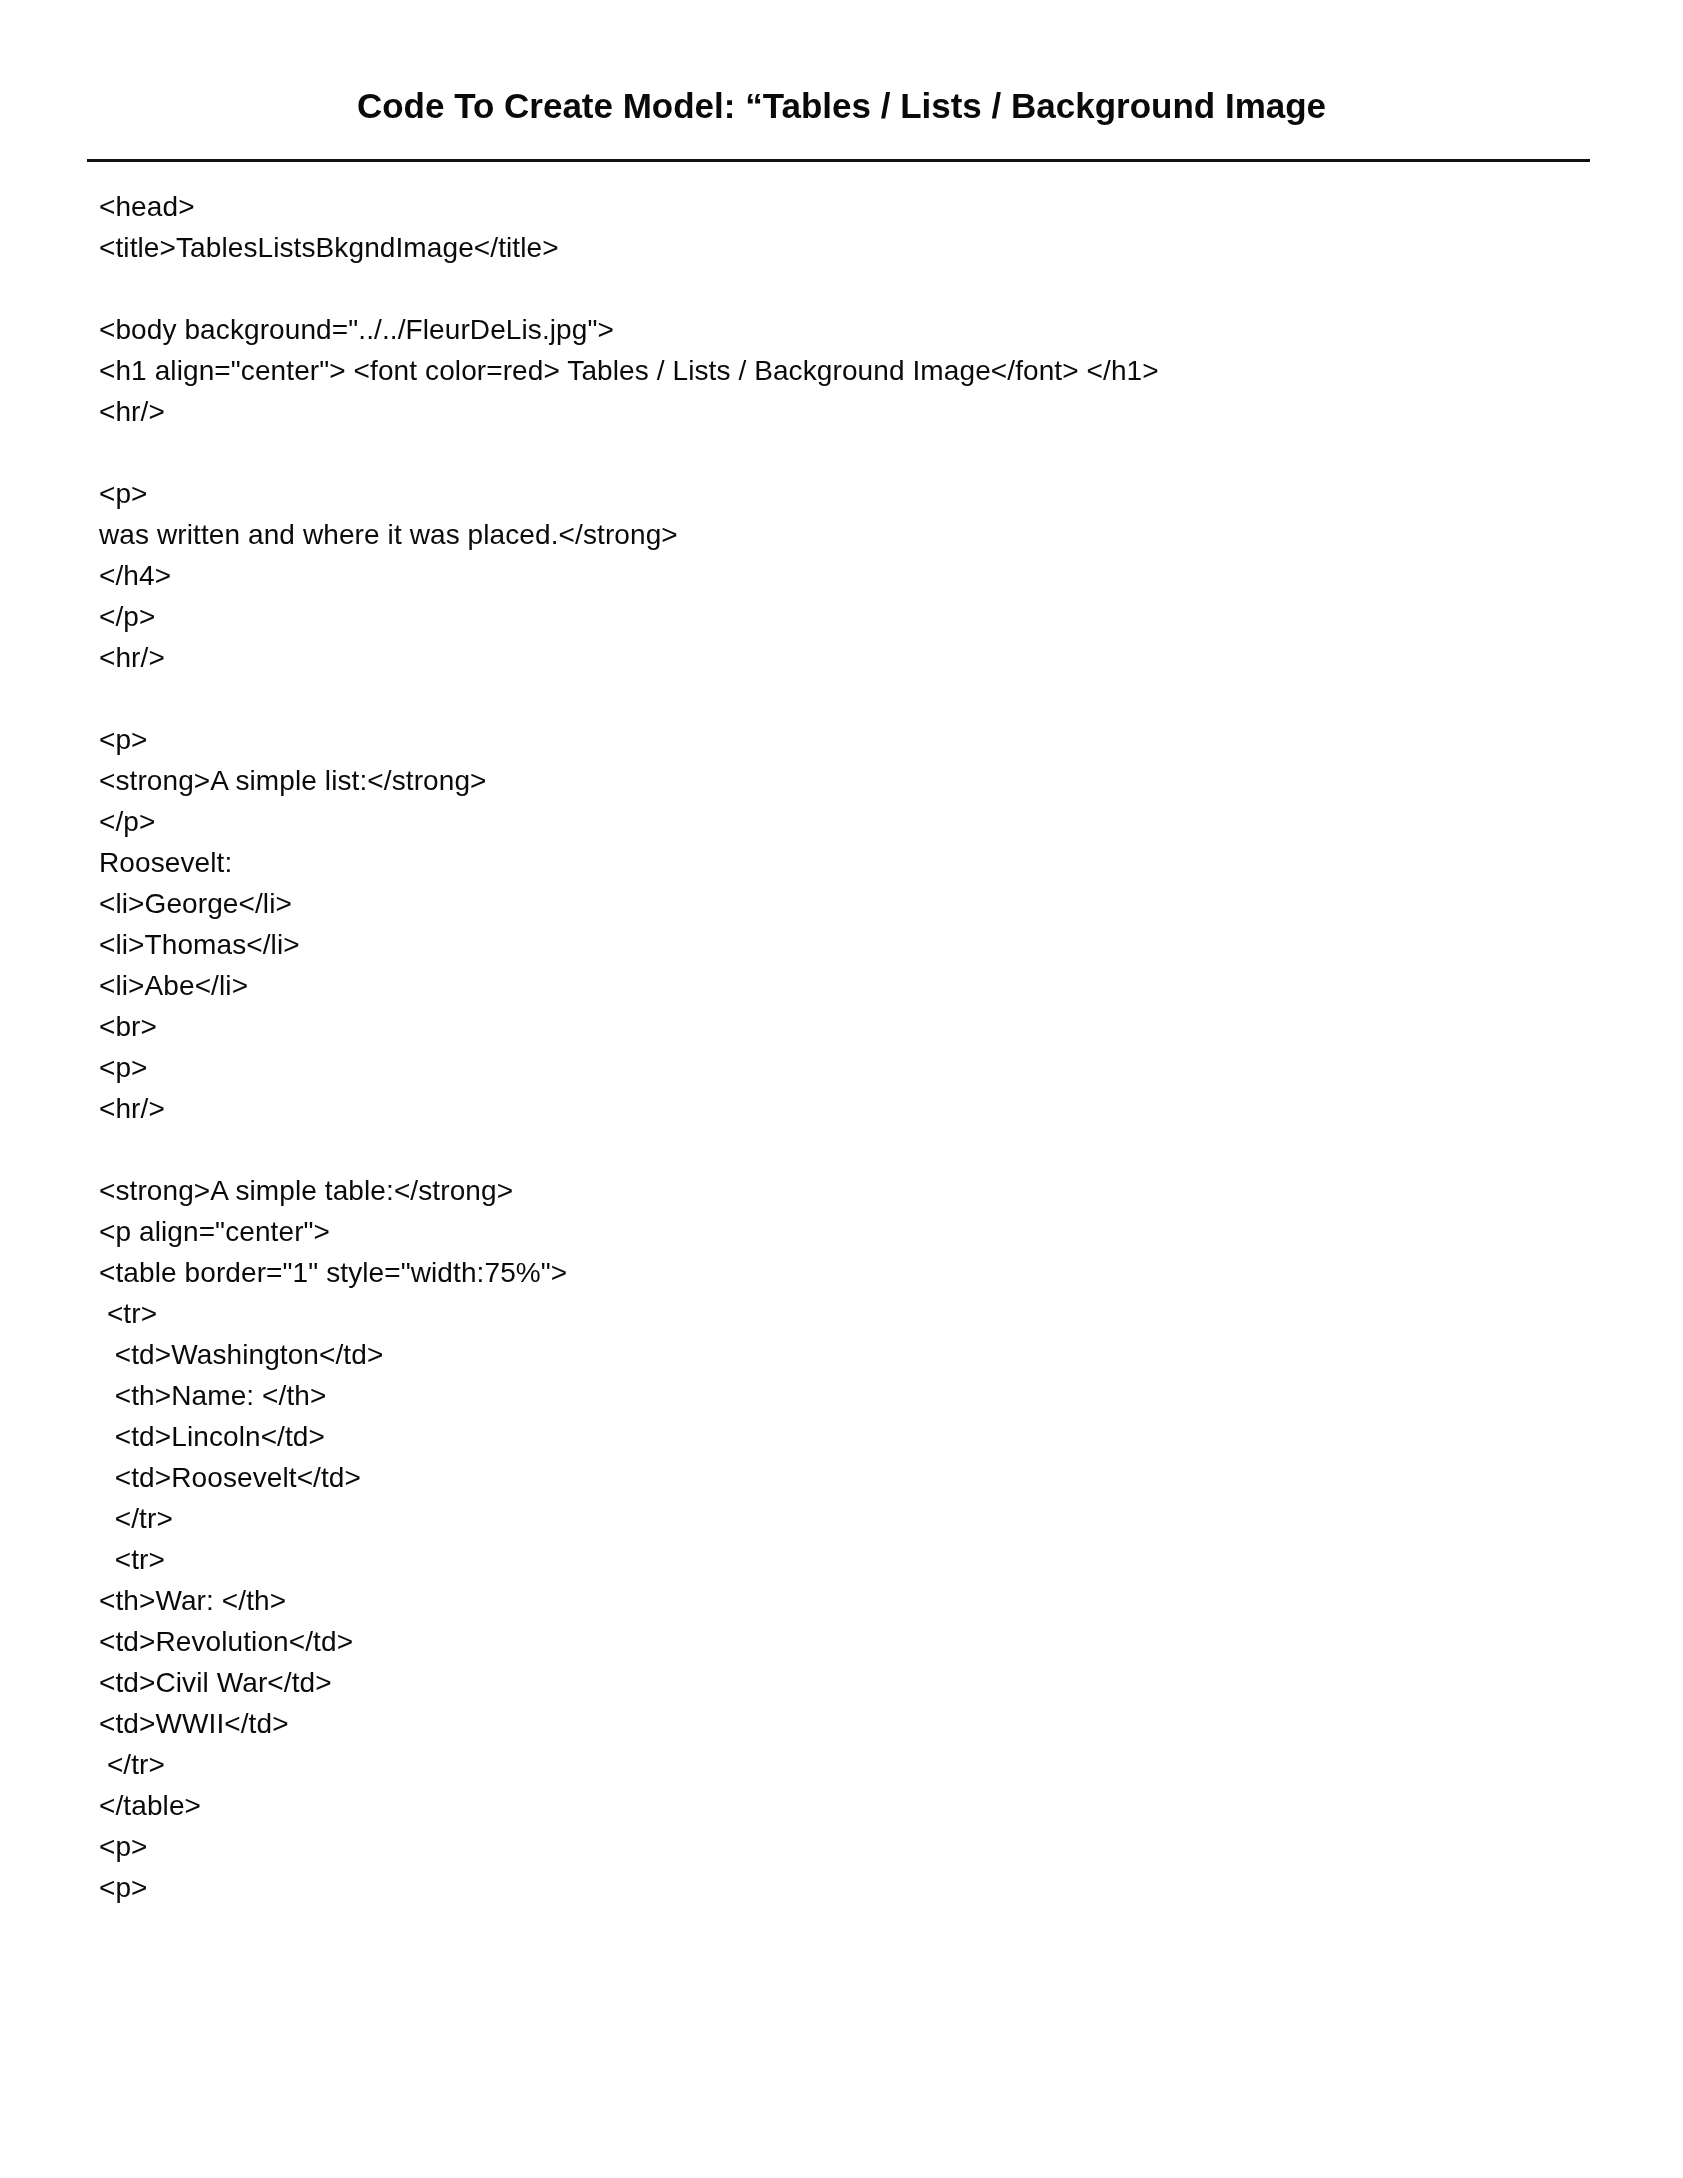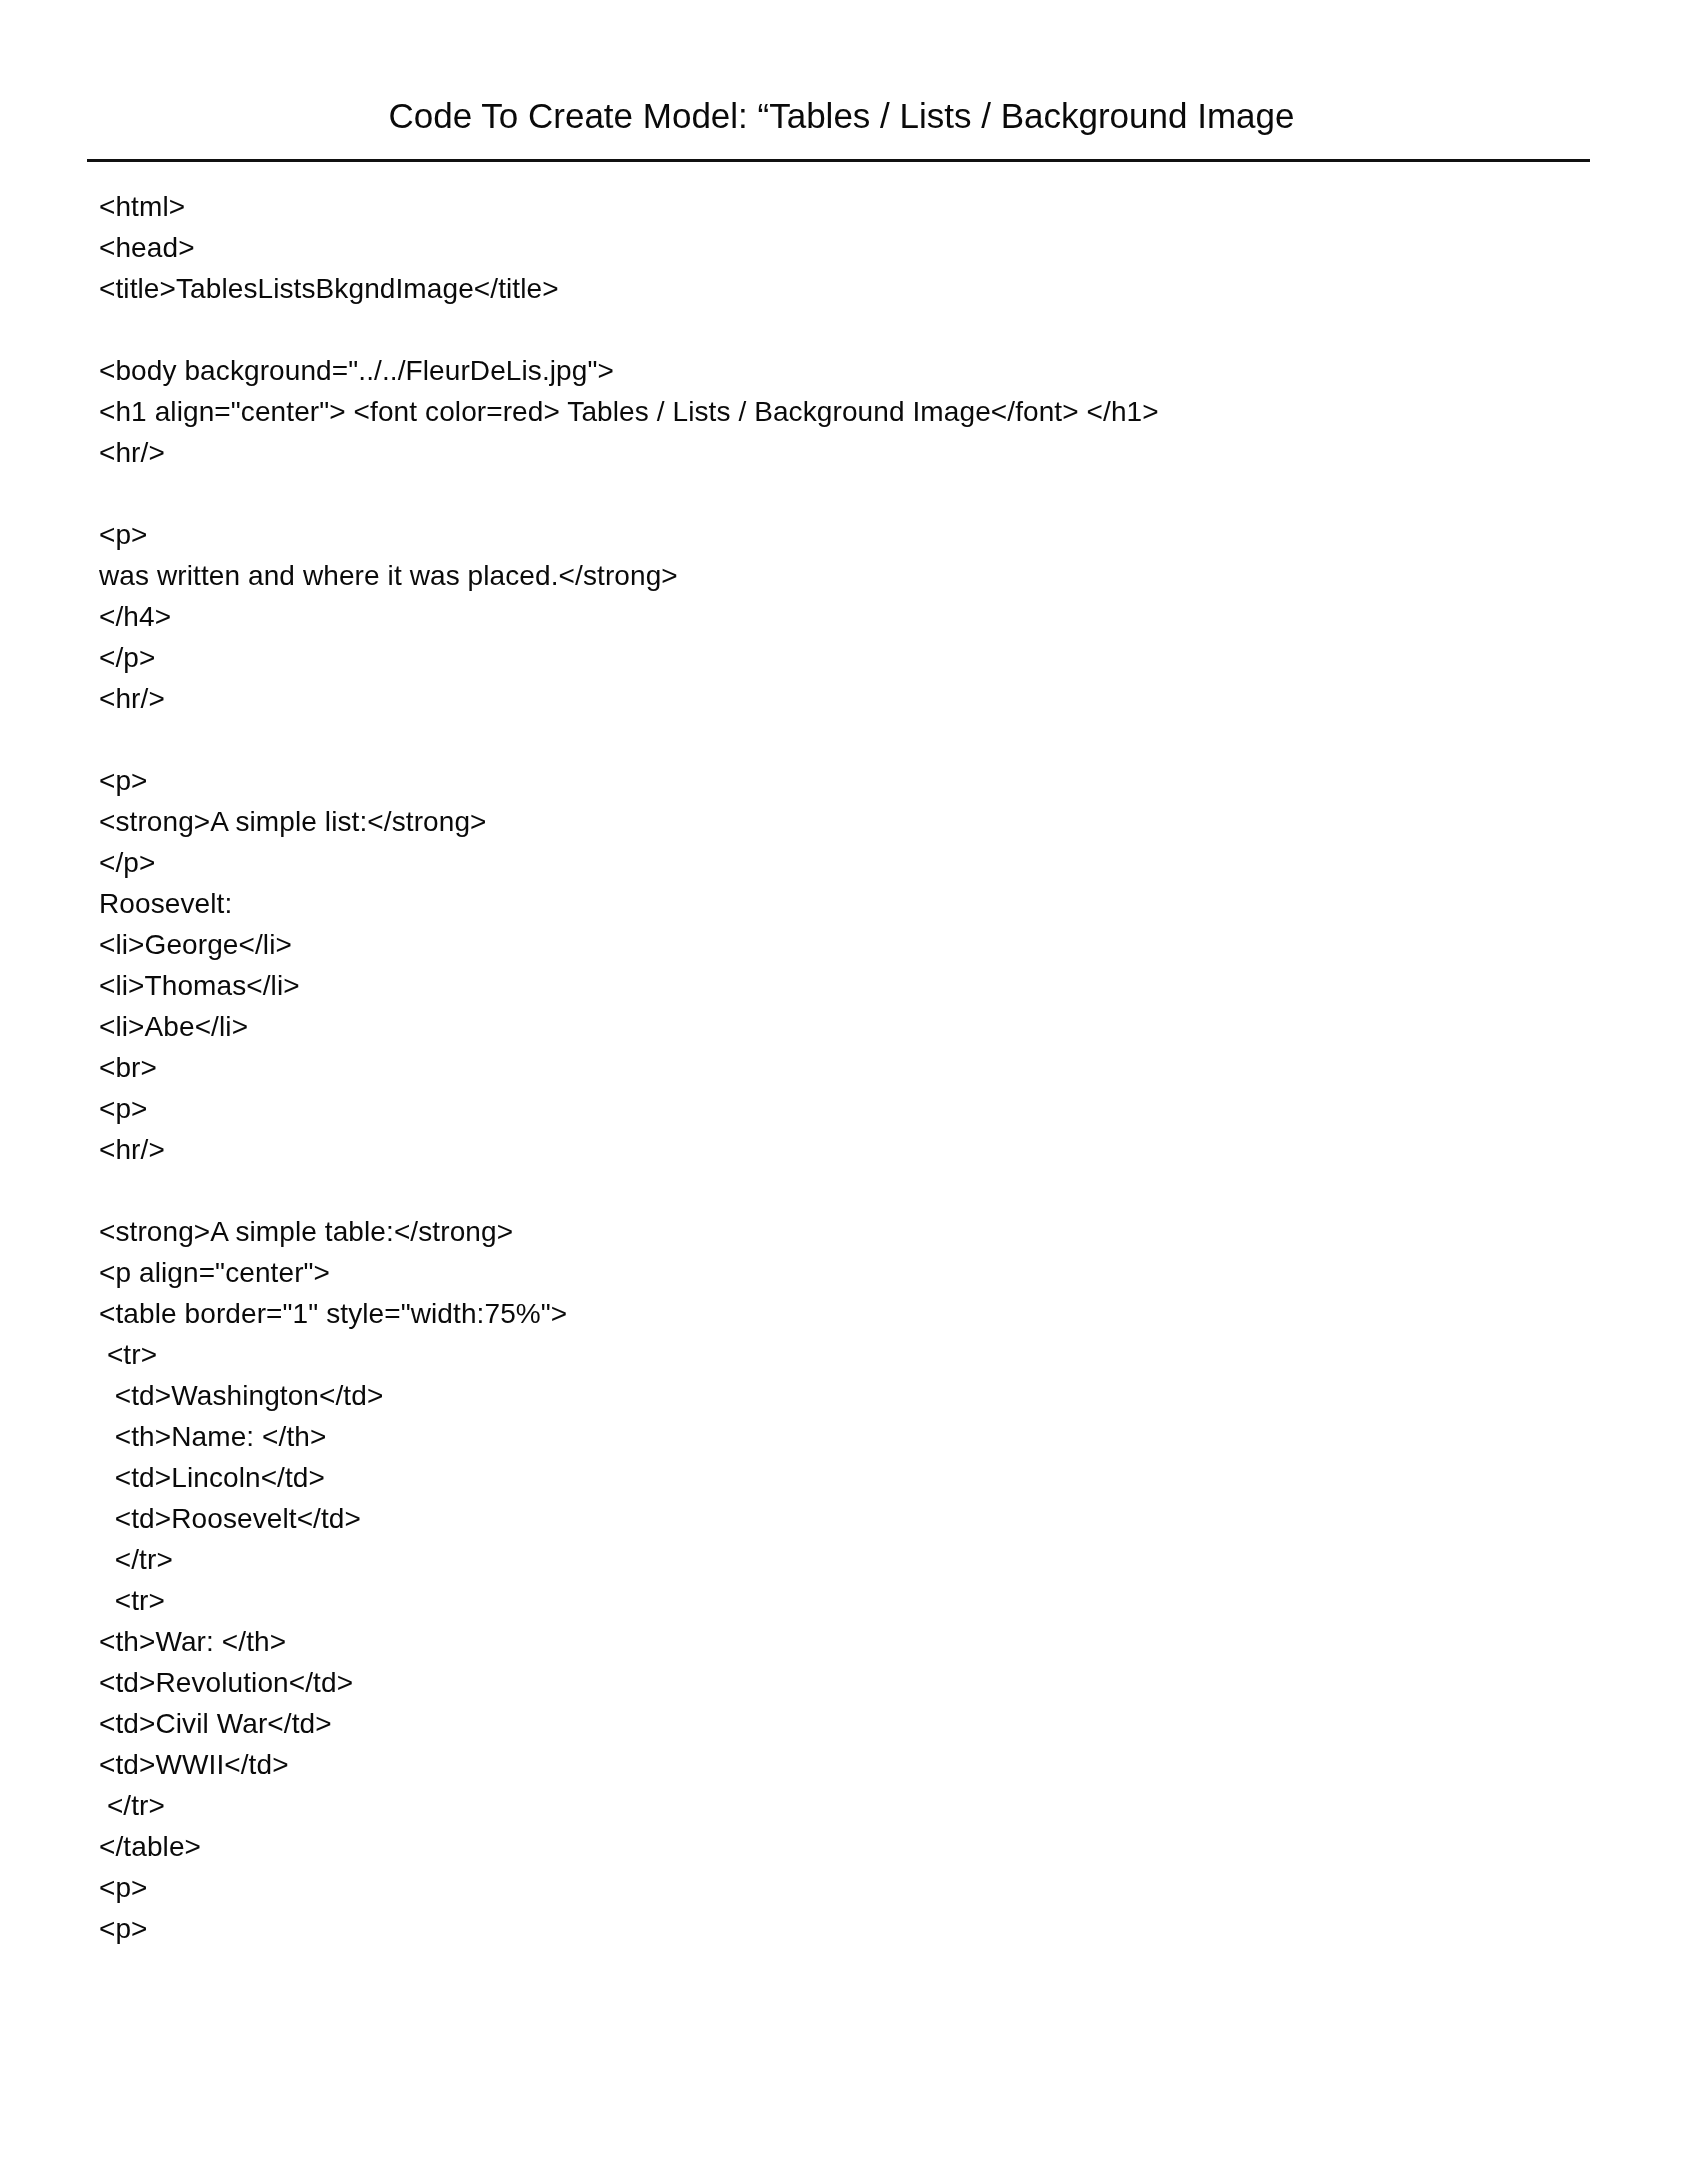--- a/index.html
+++ b/index.html
@@ -11,25 +11,25 @@
     font-family: "Liberation Sans", sans-serif;
   }
   .page {
     position: relative;
     width: 1683px;
     height: 2178px;
     background: #ffffff;
     overflow: hidden;
   }
   .doc-title {
-    margin: 10px;
+    margin: 0;
     padding-top: 85px;
     text-align: center;
     font-size: 35px;
-    font-weight: 400;
+    font-weight: 700;
     letter-spacing: 0px;
     line-height: 1.2;
     color: #0a0a0a;
   }
   .title-rule {
     position: absolute;
     left: 87px;
     top: 159px;
     width: 1503px;
     height: 3px;
@@ -50,21 +50,20 @@
     min-height: 41px;
   }
 </style>
 </head>
 <body>
 
 <div class="page">
   <h1 class="doc-title">Code To Create Model: “Tables / Lists / Background Image</h1>
   <div class="title-rule"></div>
   <div class="code-listing">
-      <div class="code-line">&lt;html&gt;</div>
       <div class="code-line">&lt;head&gt;</div>
       <div class="code-line">&lt;title&gt;TablesListsBkgndImage&lt;/title&gt;</div>
       <div class="code-line"></div>
       <div class="code-line">&lt;body background="../../FleurDeLis.jpg"&gt;</div>
       <div class="code-line">&lt;h1 align="center"&gt; &lt;font color=red&gt; Tables / Lists / Background Image&lt;/font&gt; &lt;/h1&gt;</div>
       <div class="code-line">&lt;hr/&gt;</div>
       <div class="code-line"></div>
       <div class="code-line">&lt;p&gt;</div>
       <div class="code-line">was written and where it was placed.&lt;/strong&gt;</div>
       <div class="code-line">&lt;/h4&gt;</div>

